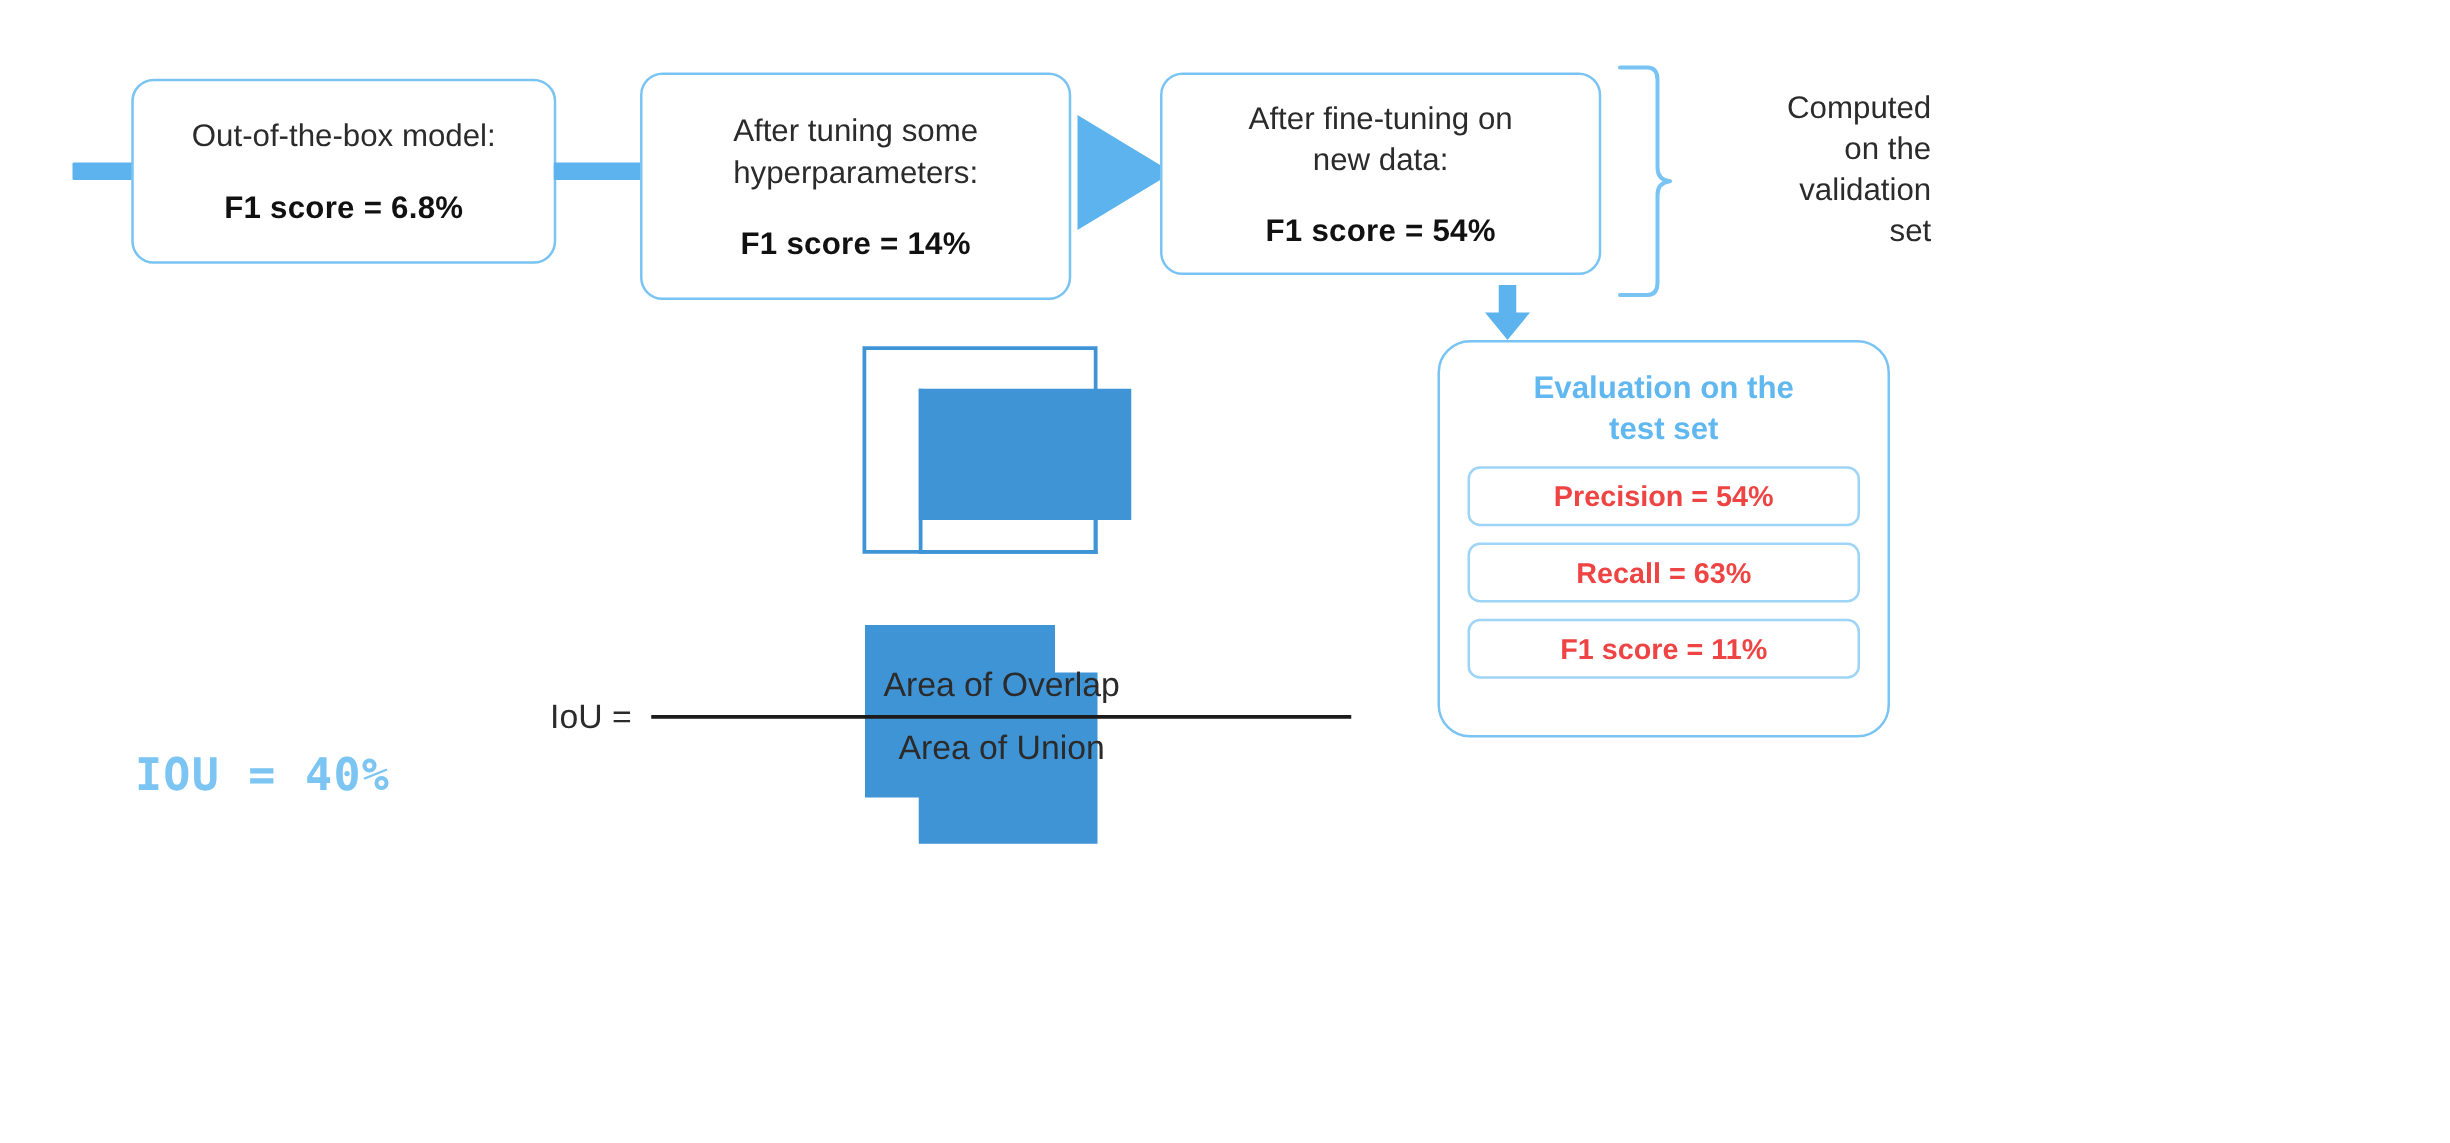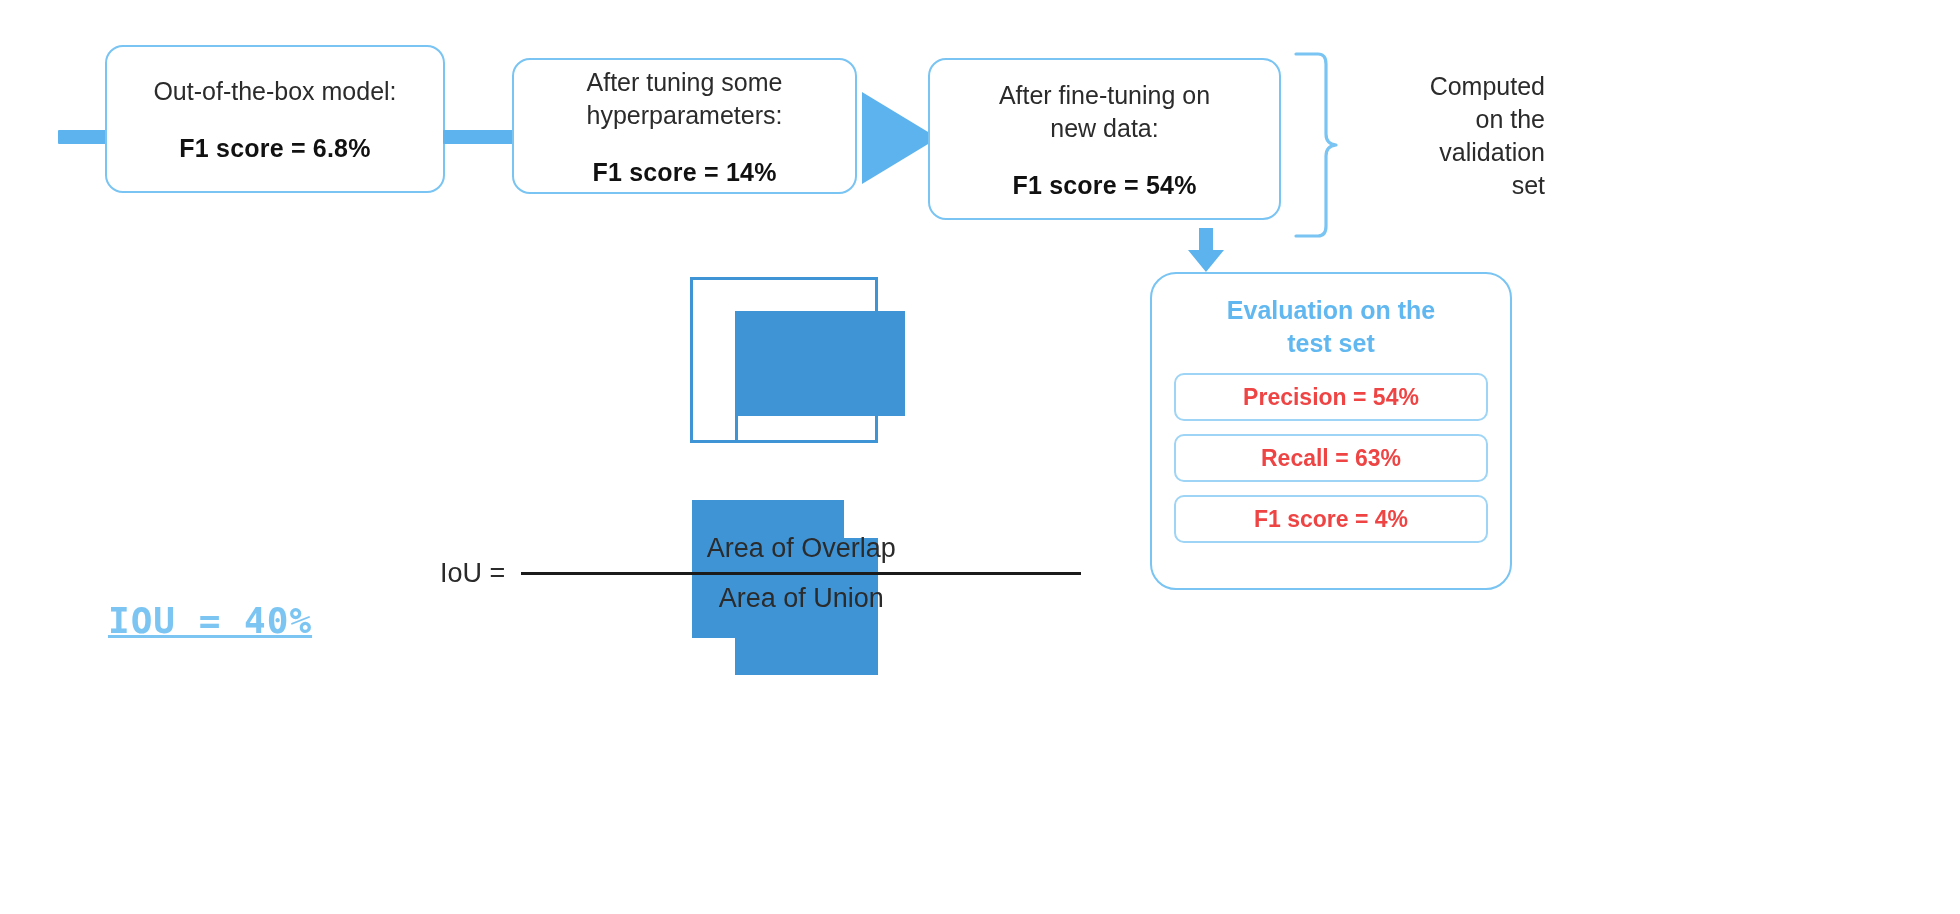--- a/index.html
+++ b/index.html
@@ -34,22 +34,22 @@
   .pbox .metric{
     font-size:25px;
     font-weight:bold;
     color:#111111;
     text-align:center;
     margin-top:26px;
     letter-spacing:.2px;
   }
 
   
-  #box-baseline{left:105px;top:45px;width:340px;height:148px;}
-  #box-tuned   {left:512px;top:58px;width:345px;height:136px;}
+  #box-baseline{left:105px;top:63px;width:340px;height:148px;}
+  #box-tuned   {left:512px;top:58px;width:345px;height:182px;}
   #box-finetune{left:928px;top:58px;width:353px;height:162px;}
 
   
   .bar-stub{
     position:absolute;left:58px;top:130px;width:58px;height:14px;
     background:#5cb3ee;border-radius:1px;
   }
   .bar-link{
     position:absolute;left:443px;top:130px;width:80px;height:14px;
     background:#5cb3ee;border-radius:1px;
@@ -100,21 +100,21 @@
   .iou-frac{display:flex;flex-direction:column;align-items:center;}
   .iou-num,.iou-den{font-size:27px;color:#2b2b2b;padding:0 18px;white-space:nowrap;}
   .iou-num{margin-bottom:8px;}
   .iou-den{margin-top:8px;}
   .iou-rule{height:3px;background:#1b1b1b;width:560px;}
 
   
   .iou-result{
     position:absolute;left:108px;top:600px;
     font-family:"DejaVu Sans Mono","Liberation Mono",monospace;
-    font-size:36px;font-weight:bold;color:#7cc5f2;letter-spacing:1px;text-decoration:underline;
+    font-size:36px;font-weight:bold;color:#7cc5f2;letter-spacing:1px;
   }
 
   
   .fig{position:absolute;}
   #ov-outline{left:690px;top:277px;width:188px;height:166px;
               border:3px solid #3f94d6;box-sizing:border-box;background:transparent;}
   #ov-fill{left:735px;top:311px;width:170px;height:105px;background:#3f94d6;}
   #ov-outline-lower{left:735px;top:311px;width:143px;height:132px;
               border:3px solid #3f94d6;border-top:none;box-sizing:border-box;background:transparent;}
   #un-fill-a{left:692px;top:500px;width:152px;height:138px;background:#3f94d6;}
@@ -158,21 +158,21 @@
 
   <svg class="down-arrow" viewBox="0 0 40 46">
     <path d="M13 0 H27 V22 H38 L20 44 L2 22 H13 Z" fill="#5cb3ee"></path>
   </svg>
 
   <div id="eval-panel">
     <div class="eval-title">Evaluation on the
 test set</div>
     <div class="eval-row">Precision = 54%</div>
     <div class="eval-row">Recall = 63%</div>
-    <div class="eval-row">F1 score = 4%</div>
+    <div class="eval-row">F1 score = 11%</div>
   </div>
 
   <div class="fig" id="ov-outline"></div>
   <div class="fig" id="ov-fill"></div>
   <div class="fig" id="ov-outline-lower"></div>
 
   <div class="fig" id="un-fill-a"></div>
   <div class="fig" id="un-fill-b"></div>
 
   <div class="iou-formula">

